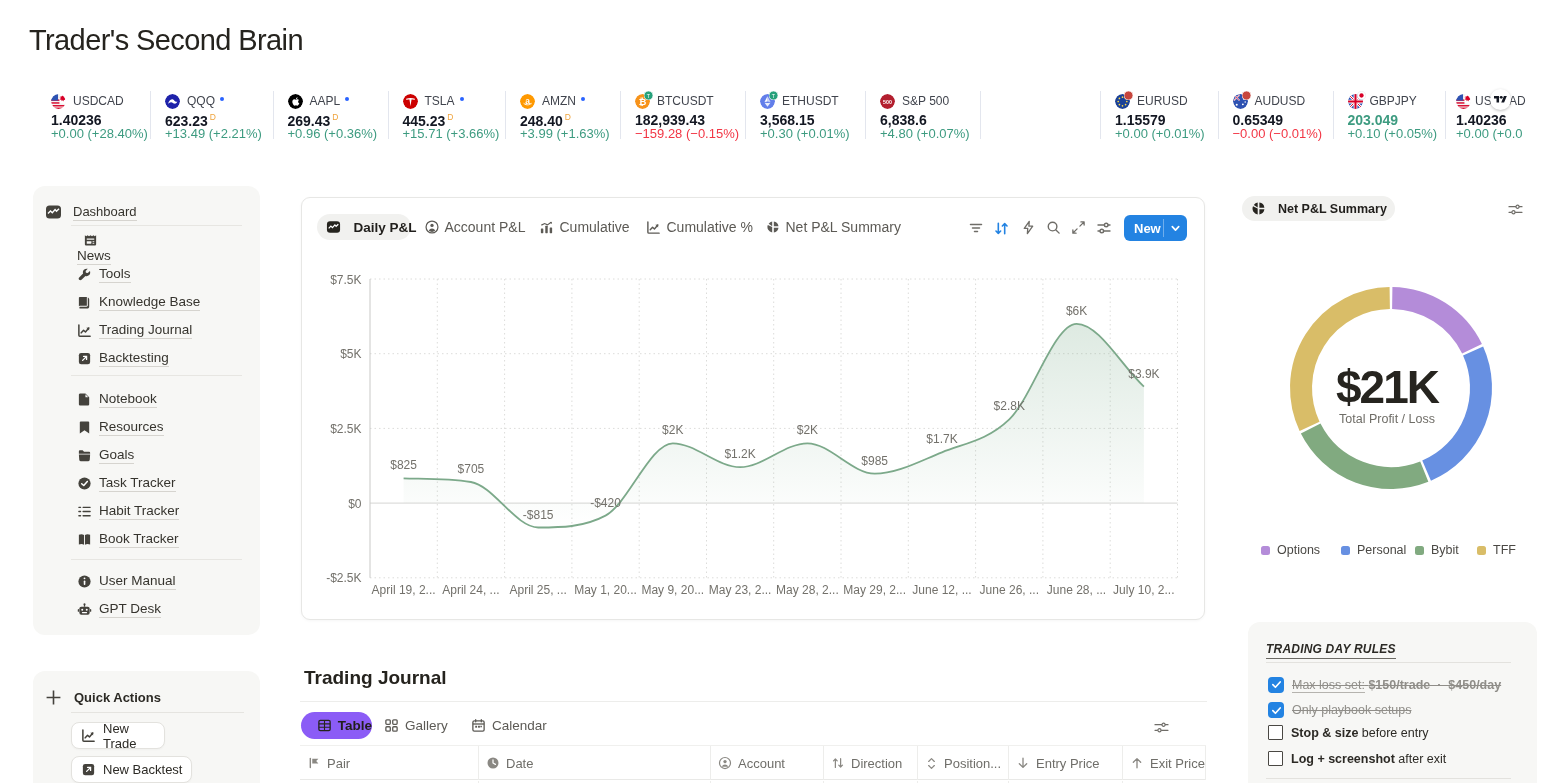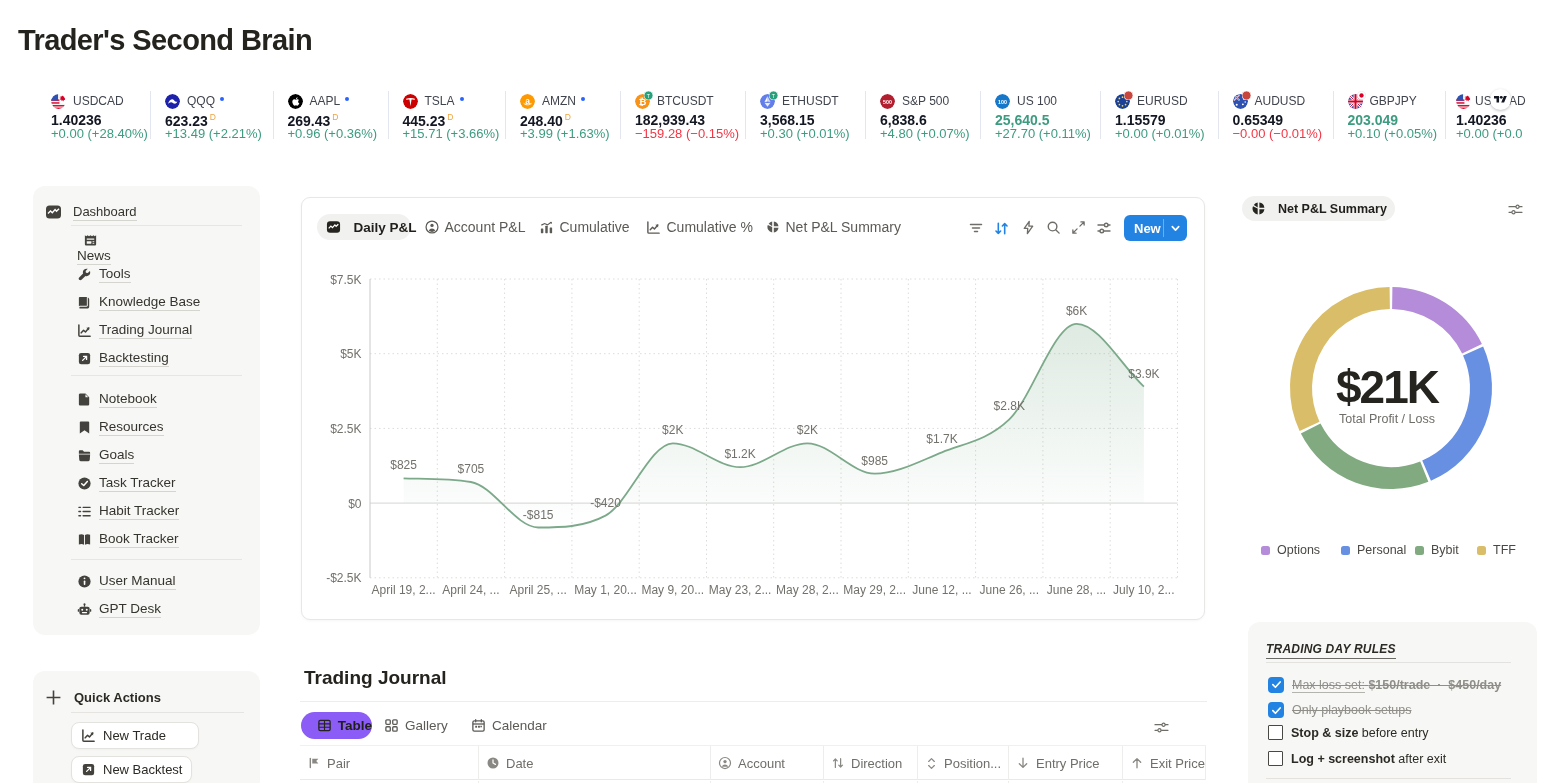--- a/index.html
+++ b/index.html
@@ -1,17 +1,17 @@
 <!DOCTYPE html>
 <html><head><meta charset="utf-8">
 <style>
 * { margin:0; padding:0; box-sizing:border-box; }
 html,body { width:1560px; height:783px; overflow:hidden; background:#fff;
   font-family:"Liberation Sans", sans-serif; color:#37352f; }
-h1.title { position:absolute; left:18px; top:24px; font-size:29px; font-weight:700;
+h1.title { position:absolute; left:29px; top:24px; font-size:29px; font-weight:400;
   color:#25231e; letter-spacing:-0.6px; }
 
 #ticker { position:absolute; left:0; top:86px; width:1560px; height:62px; }
 .tk { position:absolute; top:0; height:60px;text-align:center; }
 .tk .r1 { position:absolute; top:7px; left:15px; height:16px; display:flex; align-items:center; white-space:nowrap; }
 .tk .r1 .nm { font-size:12px; color:#40444d; margin-left:7px; }
 .tk .dot { width:4px; height:4px; border-radius:50%; background:#2962ff; margin-left:5px; margin-top:-5px; }
 .tk .r2 { position:absolute; top:26px; left:15px; font-size:14px; font-weight:700; color:#131722; white-space:nowrap; }
 .tk .r2 sup { font-size:8.5px; font-weight:400; color:#efa43d; margin-left:2px; }
 .tk .r3 { position:absolute; top:39.5px; left:15px; font-size:13px; color:#3d9b80; white-space:nowrap; }
@@ -194,31 +194,20 @@
 <div class="tk" style="left:865px;width:115px;">
 <div class="r1" style="left:15px;">
         <svg class="ticon" viewBox="0 0 16 16">
           <circle cx="8" cy="8" r="8" fill="#b31f2f"></circle>
           <text x="8" y="8" text-anchor="middle" dominant-baseline="central" font-size="5.6" font-weight="700" fill="#fff" font-family="Liberation Sans,sans-serif">500</text>
         </svg>
         <span class="nm" style="margin-left:7px;">S&amp;P 500</span>
       </div>
 <div class="r2 " style="left:15px;">6,838.6</div>
 <div class="r3 " style="left:15px;">+4.80 (+0.07%)</div>
-    </div>
-<div class="tk" style="left:980px;width:120px;">
-<div class="r1" style="left:15px;">
-        <svg class="ticon" viewBox="0 0 16 16">
-          <circle cx="8" cy="8" r="8" fill="#1778c9"></circle>
-          <text x="8" y="8" text-anchor="middle" dominant-baseline="central" font-size="5.6" font-weight="700" fill="#fff" font-family="Liberation Sans,sans-serif">100</text>
-        </svg>
-        <span class="nm" style="margin-left:7px;">US 100</span>
-      </div>
-<div class="r2 up" style="left:15px;">25,640.5</div>
-<div class="r3 " style="left:15px;">+27.70 (+0.11%)</div>
     </div>
 <div class="tk" style="left:1100px;width:117.5px;">
 <div class="r1" style="left:15px;">
         <span style="position:relative;display:block;width:15px;height:15px;">
           <svg class="ticon" viewBox="0 0 16 16">
             <circle cx="8" cy="8" r="8" fill="#1b4298"></circle>
             <g fill="#ffda44">
               <circle cx="8" cy="3.4" r="0.9"></circle>
               <circle cx="8" cy="12.6" r="0.9"></circle>
               <circle cx="3.4" cy="8" r="0.9"></circle>
@@ -474,21 +463,21 @@
     </div>
 </div>
 <div class="gcard" id="side2">
 <div style="position:absolute;top:18px;left:12px;display:flex;align-items:center;">
 <svg width="17" height="17" viewBox="0 0 16 16">
         <path d="M8 1.5 L8 14.5 M1.5 8 L14.5 8" stroke="#44423c" stroke-width="1.5"></path>
       </svg>
 <span style="margin-left:12px;font-size:13px;font-weight:700;color:#2c2a25;">Quick Actions</span>
     </div>
 <div style="position:absolute;top:41px;left:38px;height:1px;background:#e5e4e0;width:173px;"></div>
-<div style="position:absolute;top:51px;left:38px;width:128px;height:27px;background:#fff;border:1px solid #e3e2de;border-radius:8px;display:flex;align-items:center;box-shadow:0 1px 2px rgba(0,0,0,0.03);">
+<div style="position:absolute;top:51px;left:38px;width:94px;height:27px;background:#fff;border:1px solid #e3e2de;border-radius:8px;display:flex;align-items:center;box-shadow:0 1px 2px rgba(0,0,0,0.03);">
 <span style="margin-left:9px;display:flex;">
         <svg width="15" height="15" viewBox="0 0 16 16">
           <path d="M2 2 L2 13 C2 13.6 2.4 14 3 14 L14 14" stroke="#44423c" stroke-width="1.6" fill="none" stroke-linecap="round"></path>
           <path d="M4.5 10.5 L7 7.8 L9 9.6 L12.6 5.4" stroke="#44423c" stroke-width="1.6" fill="none" stroke-linecap="round" stroke-linejoin="round"></path>
           <path d="M12.9 8 L13 4.8 L9.9 5 Z" fill="#44423c"></path>
         </svg>
       </span>
       <span style="margin-left:7px;font-size:13px;color:#2c2a25;">New Trade</span>
     </div>
 <div style="position:absolute;top:85px;left:38px;width:121px;height:27px;background:#fff;border:1px solid #e3e2de;border-radius:8px;display:flex;align-items:center;box-shadow:0 1px 2px rgba(0,0,0,0.03);">

